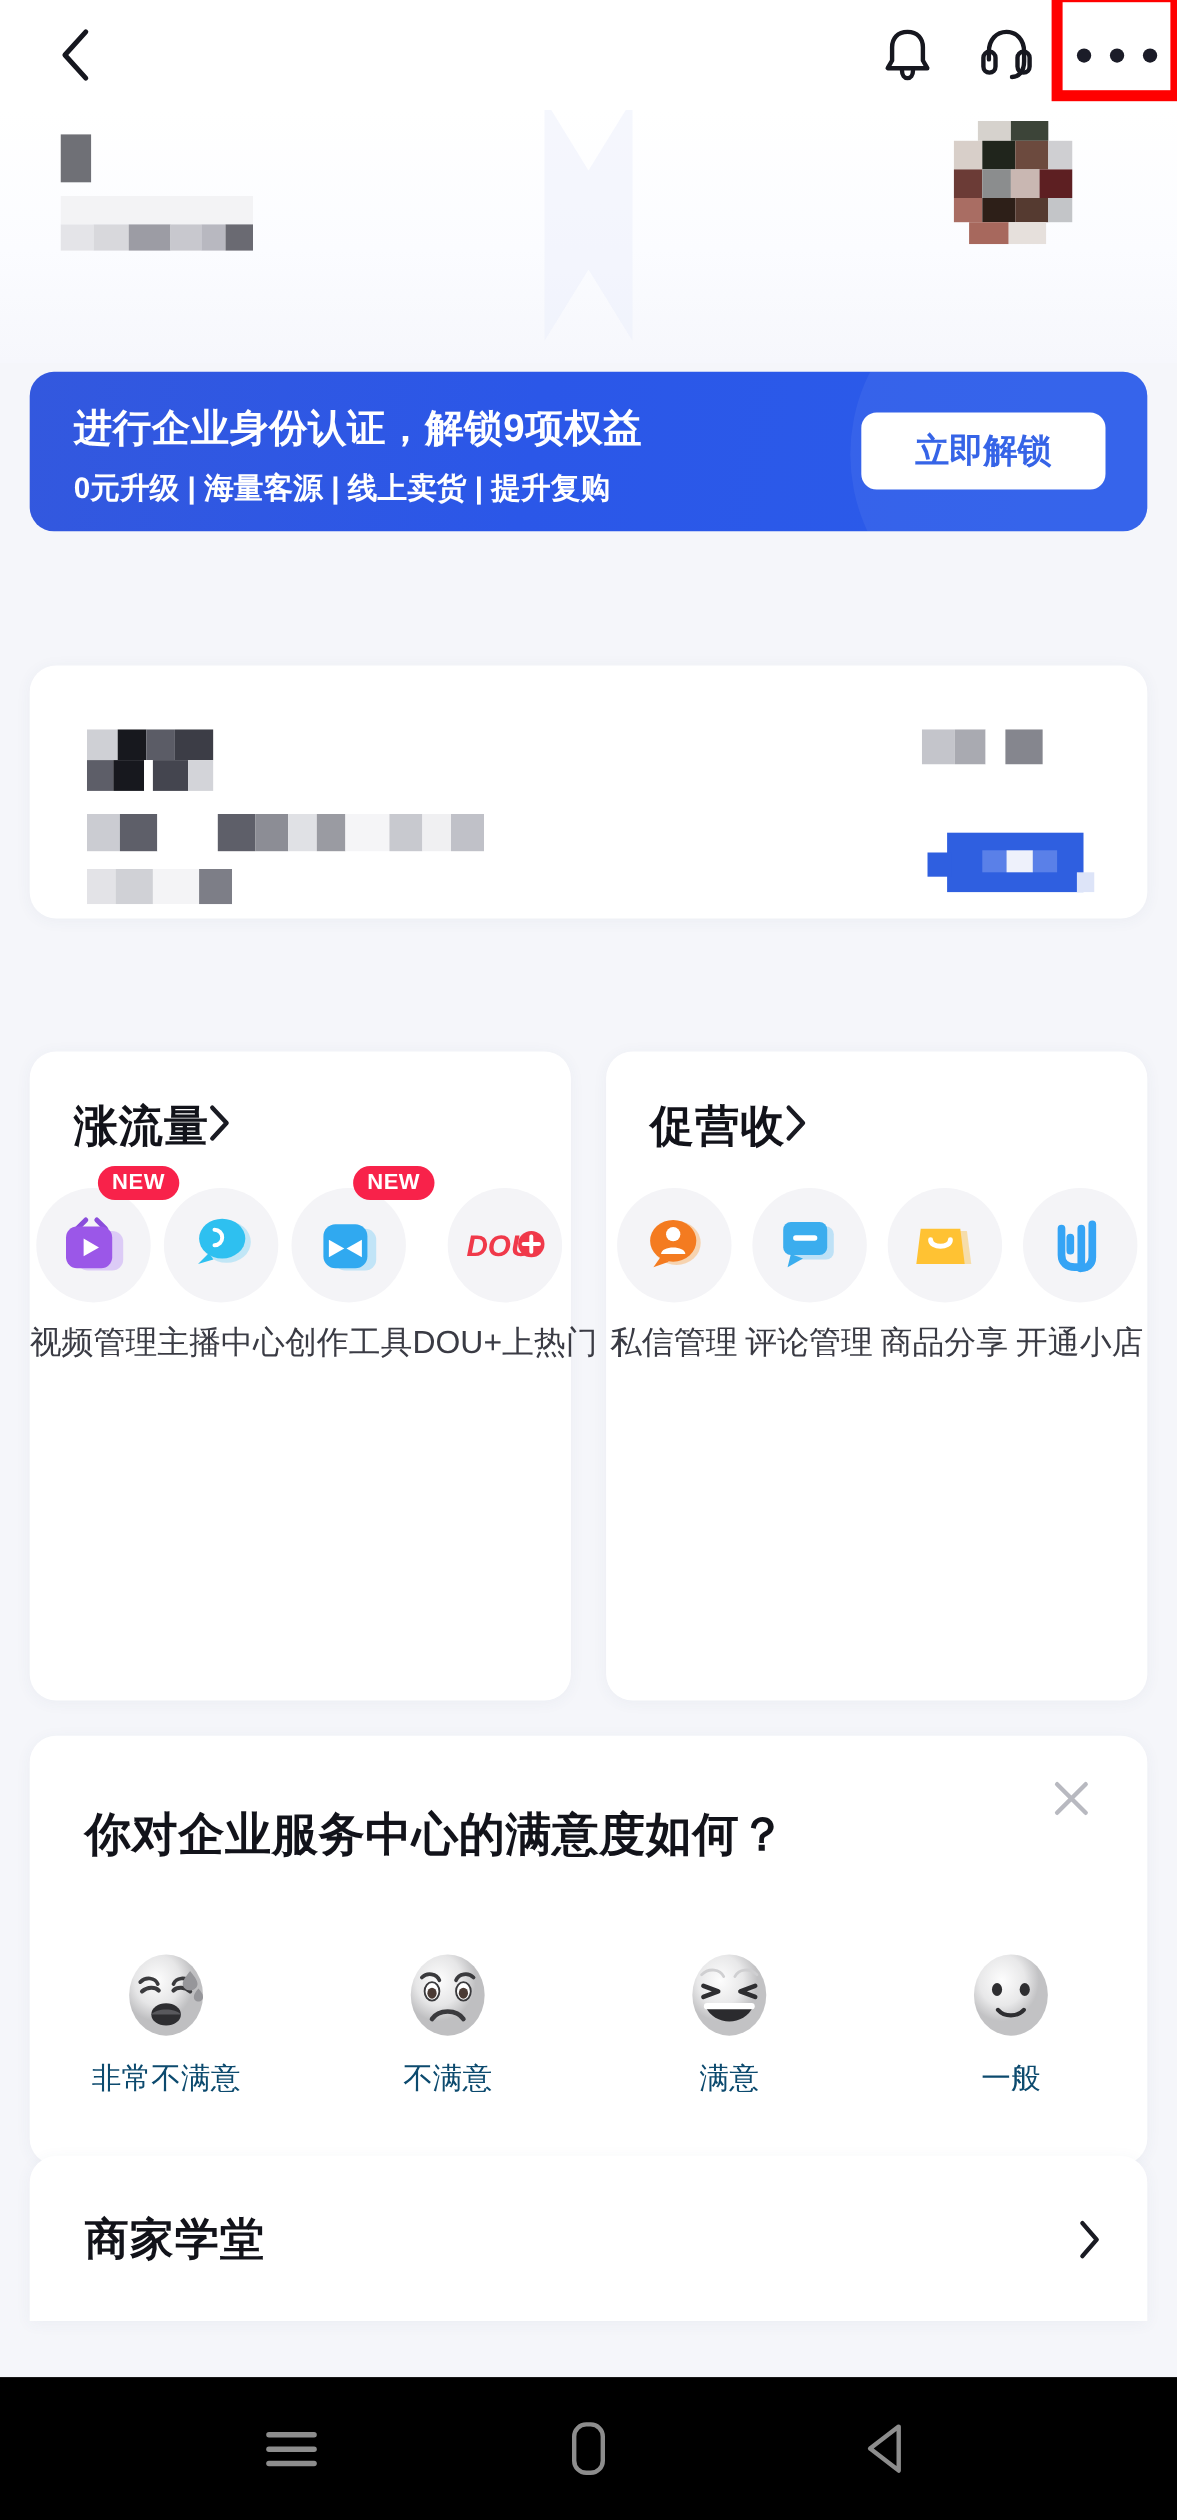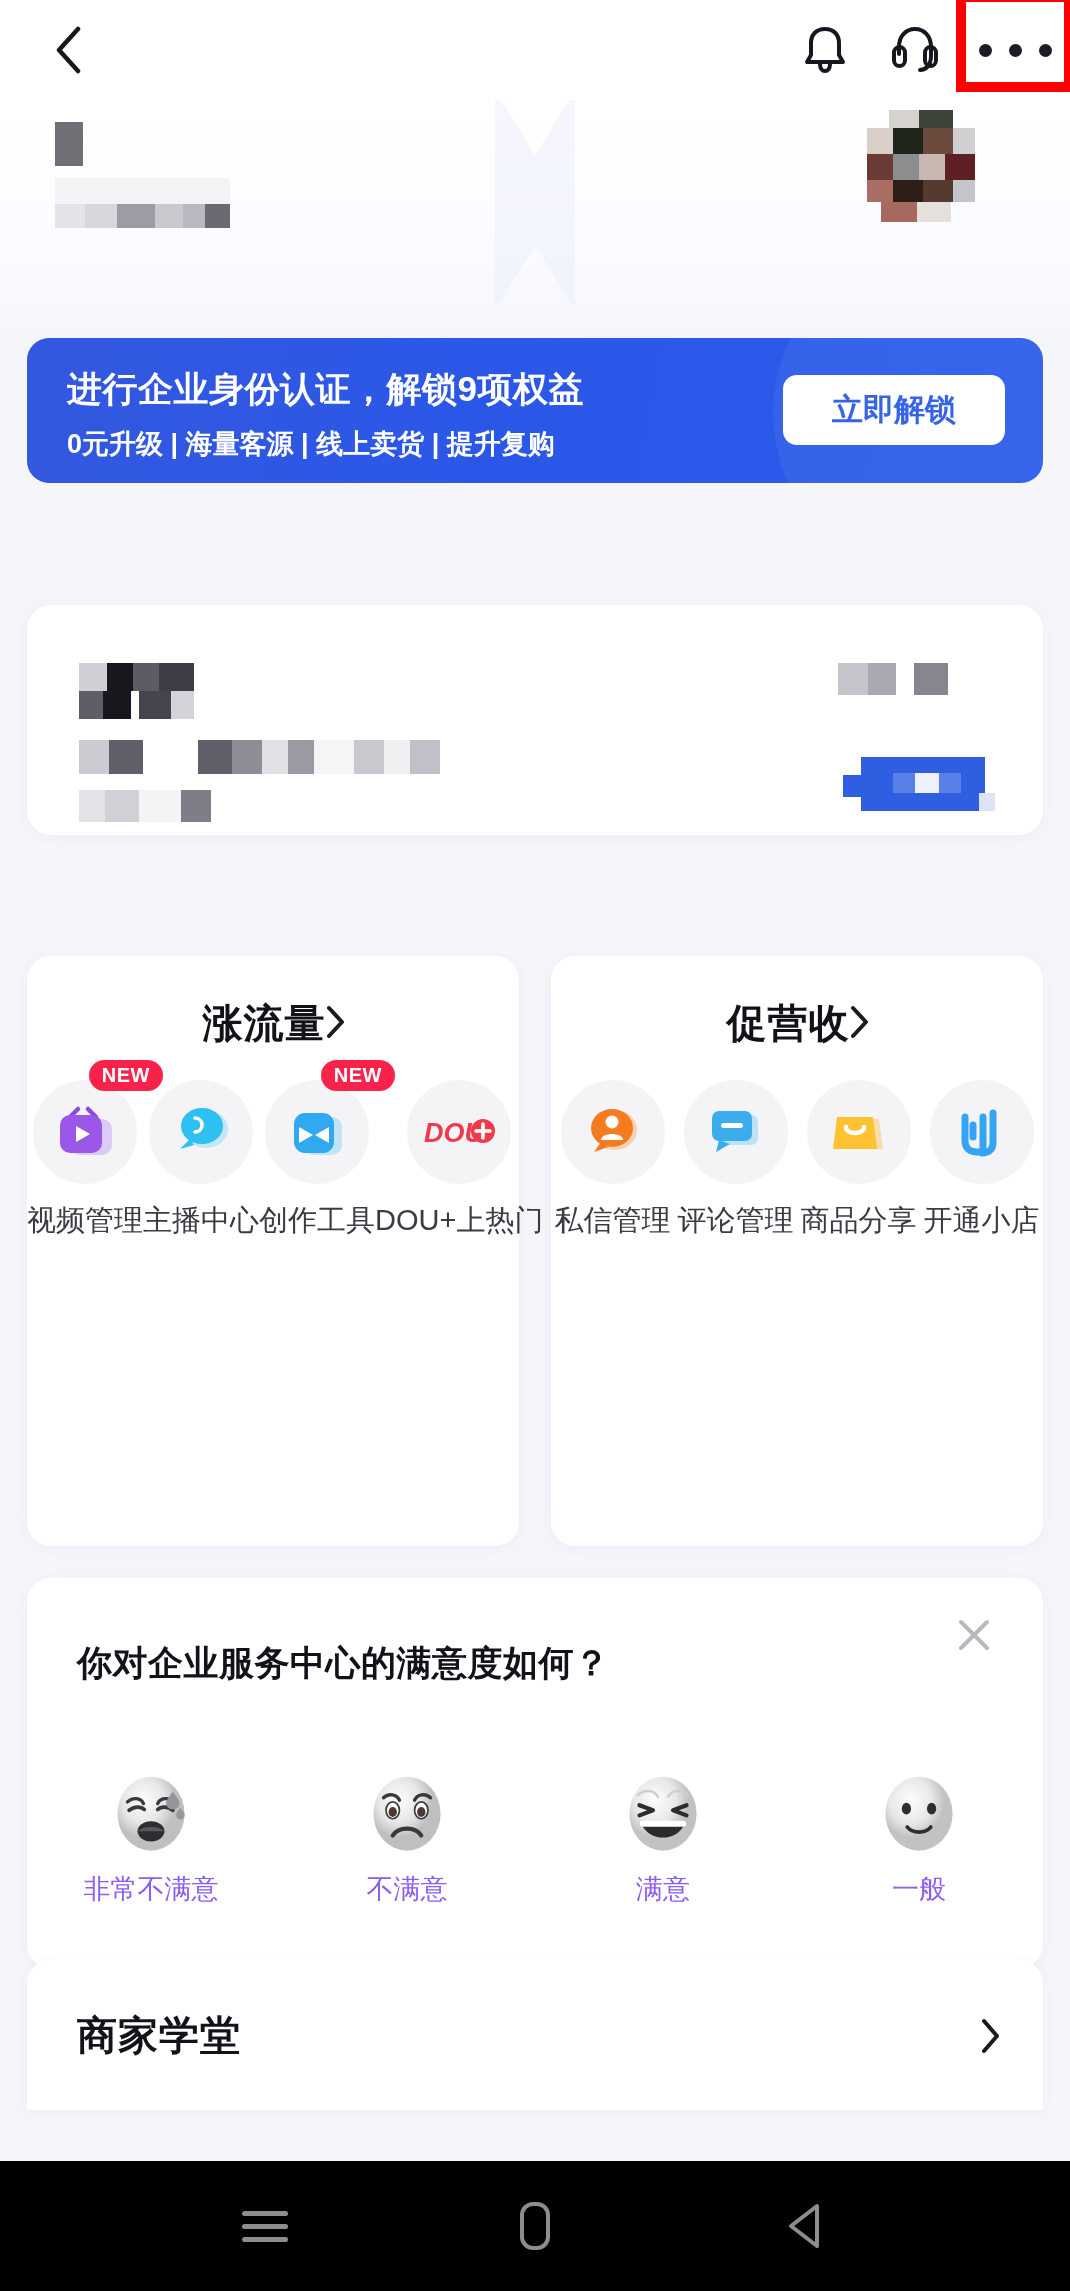--- a/index.html
+++ b/index.html
@@ -109,21 +109,21 @@
 
   
   .feat{
     position:absolute; top:956px; width:492px; height:590px;
     padding:0;
   }
   .feat-left{ left:27px; }
   .feat-right{ left:551px; }
   .feat-head{
     position:absolute; left:40px; top:40px; right:38px;
-    display:flex; align-items:center; justify-content:center;
+    display:flex; align-items:center; justify-content:flex-start;
   }
   .feat-title{ font-size:40px; font-weight:700; color:#12131a; letter-spacing:1px; }
   .feat-grid{
     position:absolute; left:0; right:0; top:124px;
     display:grid; grid-template-columns:1fr 1fr 1fr 1fr; row-gap:32px;
   }
   .feat-item{
     display:flex; flex-direction:column; align-items:center;
   }
   .icon-circle{
@@ -143,35 +143,35 @@
     line-height:1;
   }
 
   
   .survey{
     position:absolute; left:27px; top:1578px;
     width:1016px; height:390px;
   }
   .survey-q{
     position:absolute; left:50px; top:62px;
-    font-size:35px; font-weight:700; color:#12131a; letter-spacing:.5px;
+    font-size:42px; font-weight:700; color:#12131a; letter-spacing:.5px;
     white-space:nowrap;
   }
   .survey-close{
     position:absolute; right:40px; top:28px;
     width:58px; height:58px;
     display:flex; align-items:center; justify-content:center;
   }
   .survey-row{
     position:absolute; left:32px; right:32px; top:192px;
     display:flex; justify-content:space-between;
   }
   .survey-item{ width:184px; display:flex; flex-direction:column; align-items:center; }
   .face{ width:84px; height:84px; }
-  .survey-label{ margin-top:17px; font-size:27px; color:#8b5cf6; white-space:nowrap; }
+  .survey-label{ margin-top:17px; font-size:27px; color:#0c4a6e; white-space:nowrap; }
 
   
   .academy{
     position:absolute; left:27px; top:1960px;
     width:1016px; height:150px;
     border-radius:24px 24px 0 0;
   }
   .academy-title{
     position:absolute; left:50px; top:48px;
     font-size:40px; font-weight:700; color:#12131a; letter-spacing:1px;

